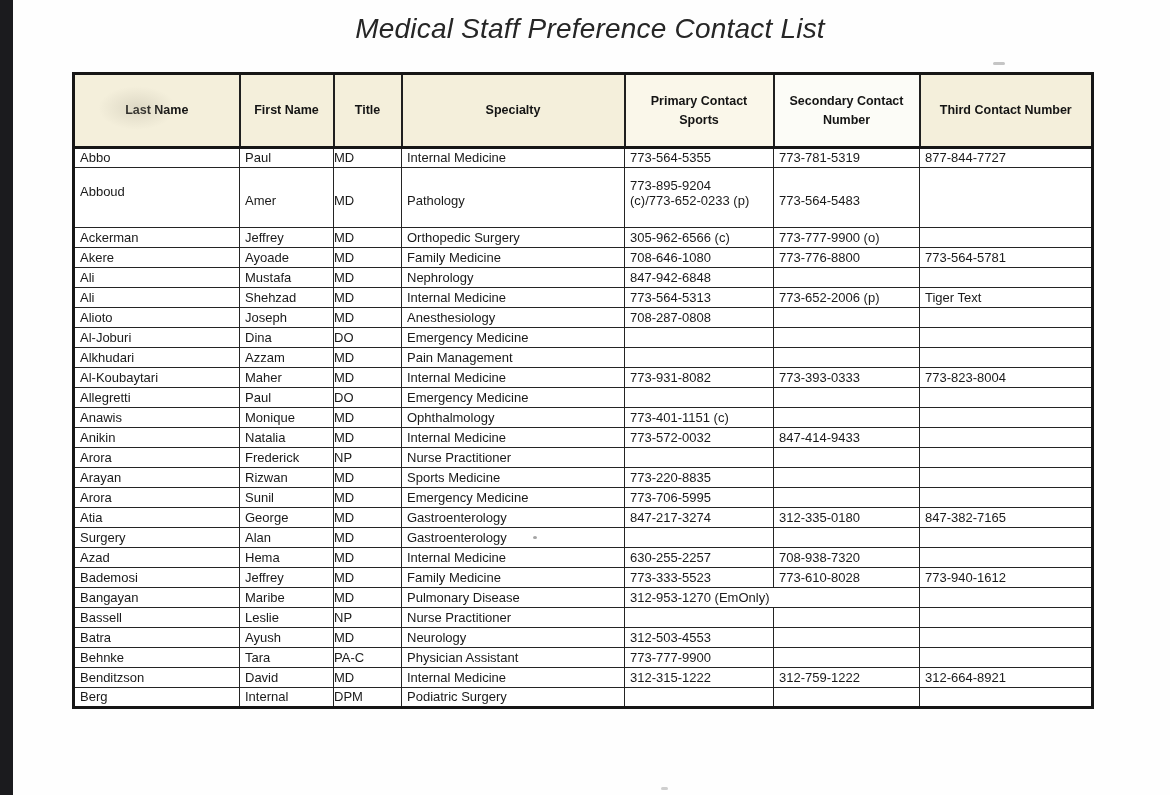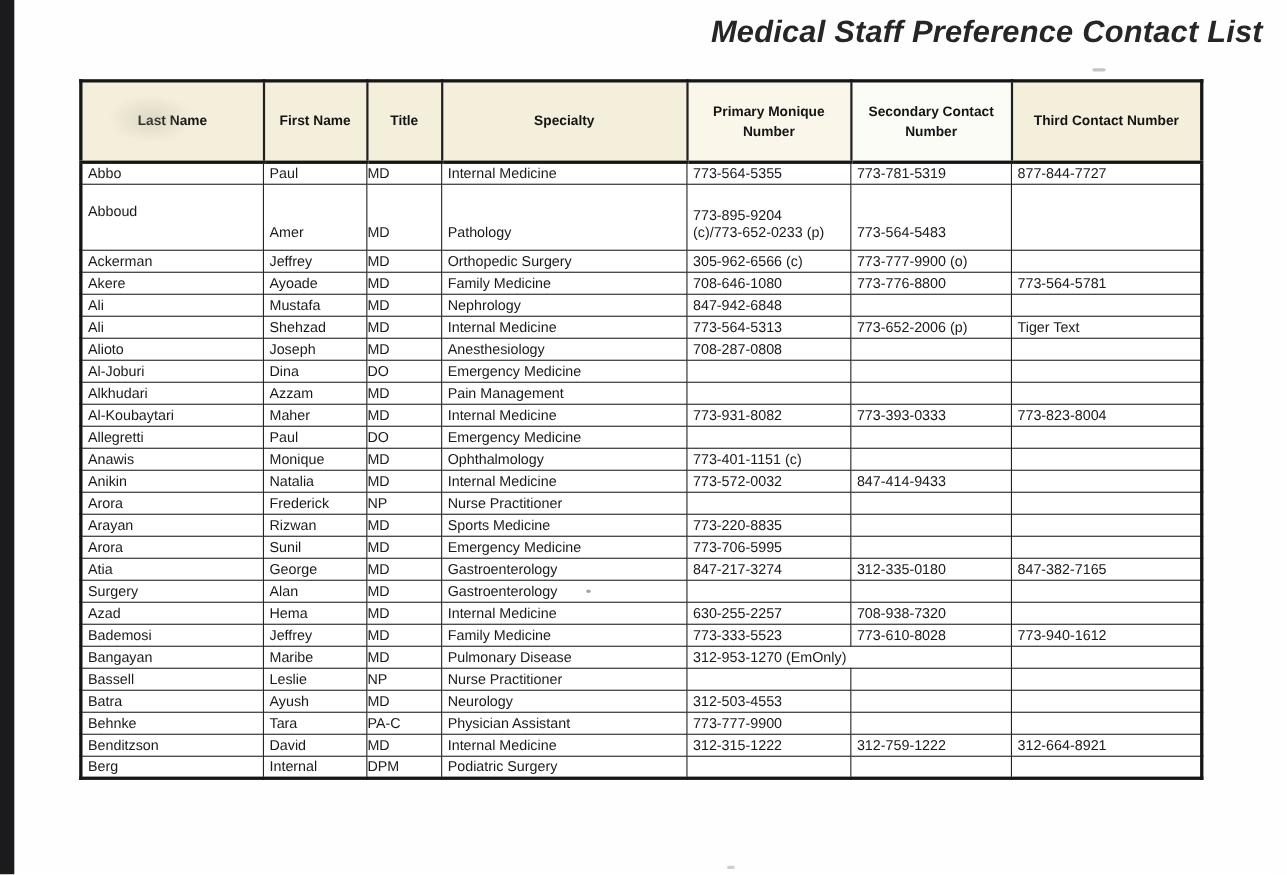--- a/index.html
+++ b/index.html
@@ -18,25 +18,25 @@
     font-family: "Liberation Sans", sans-serif;
     overflow: hidden;
   }
   .page { position: relative; width: 1170px; height: 795px; background: #fefefe; }
   .scan-edge {
     position: absolute; left: 0; top: 0;
     width: 13px; height: 795px;
     background: var(--edge);
   }
   .title {
-    position: absolute; top: 13px; left: 0;
+    position: absolute; top: 13px; left: 16px;
     width: 1148px; margin: 0;
-    text-align: right;
+    text-align: center;
     font-style: italic;
-    font-weight: 700;
+    font-weight: 400;
     font-size: 28px;
     letter-spacing: 0.2px;
     color: #262626;
   }
   table.contact {
     position: absolute; left: 72px; top: 72px;
     width: 1019px;
     border-collapse: collapse;
     table-layout: fixed;
     background: #fff;
@@ -62,21 +62,21 @@
     border: 1.6px solid #242424;
     font-size: 13px;
     color: var(--ink);
     padding: 0 2px 0 5px;
     line-height: 1.2;
     vertical-align: middle;
     white-space: pre-line;
     overflow: hidden;
   }
   td.c-title { text-align: left; padding-left: 0; }
-  tr.tall td { vertical-align: bottom; padding-bottom: 8px; }
+  tr.tall td { vertical-align: bottom; padding-bottom: 18px; }
   tr.tall td.c-last { vertical-align: middle; padding-bottom: 12px; }
   
   .artifact { position: absolute; pointer-events: none; }
   .smudge {
     left: 98px; top: 86px; width: 78px; height: 44px;
     background: radial-gradient(ellipse at center, rgba(170,164,146,0.30), rgba(170,164,146,0) 70%);
   }
   .dot-a { left: 533px; top: 536px; width: 4px; height: 3px; background: rgba(90,90,90,0.55); border-radius: 50%; }
   .dash-a { left: 993px; top: 62px; width: 12px; height: 3px; background: rgba(140,140,140,0.5); border-radius: 2px; }
   .dot-b { left: 661px; top: 787px; width: 7px; height: 3px; background: rgba(150,150,150,0.45); border-radius: 2px; }
@@ -98,21 +98,21 @@
       <col style="width:149px">
       <col style="width:146px">
       <col style="width:173px">
     </colgroup>
     <thead>
       <tr>
         <th class="cream">Last Name</th>
         <th class="cream">First Name</th>
         <th class="cream">Title</th>
         <th class="cream">Specialty</th>
-        <th class="light">Primary Monique Number</th>
+        <th class="light">Primary Contact Sports</th>
         <th class="white">Secondary Contact Number</th>
         <th class="cream">Third Contact Number</th>
       </tr>
     </thead>
     <tbody>
         <tr>
           <td class="c-last">Abbo</td>
           <td class="c-first">Paul</td>
           <td class="c-title">MD</td>
           <td class="c-spec">Internal Medicine</td>

